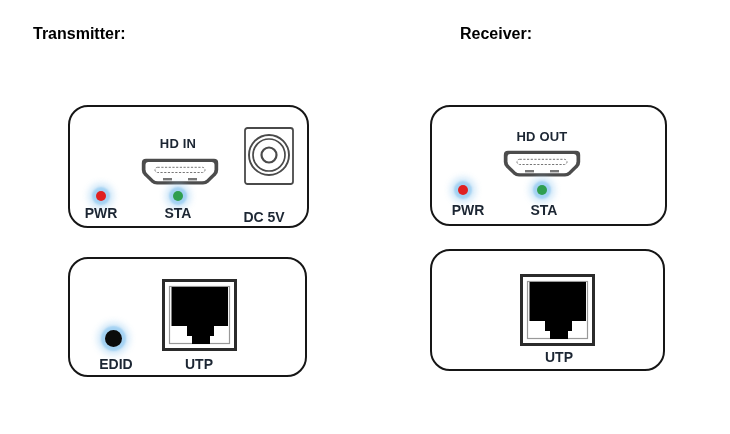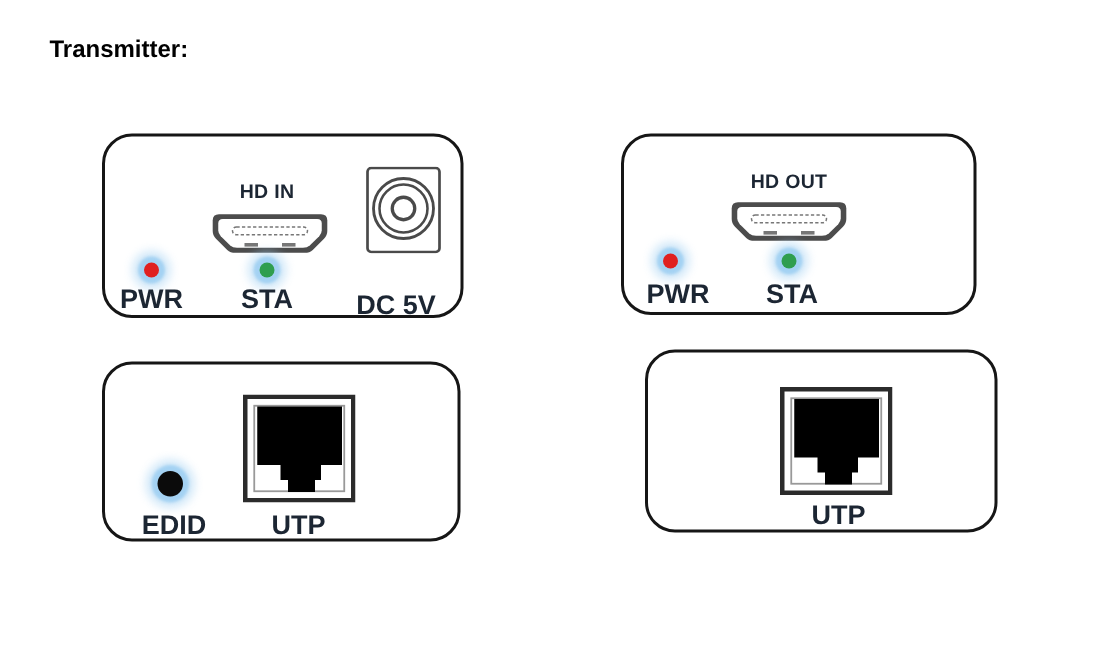--- a/index.html
+++ b/index.html
@@ -1,36 +1,37 @@
 <!DOCTYPE html>
 <html><head>
 <meta charset="utf-8">
 <style>
   html,body{margin:0;padding:0;background:#ffffff;}
   .canvas{position:relative;width:730px;height:434px;background:#ffffff;
           font-family:"Liberation Sans",sans-serif;overflow:hidden;}
   .title{position:absolute;font-size:16px;font-weight:bold;color:#000;white-space:nowrap;}
-  .panel{position:absolute;border:2.5px solid #161616;border-radius:20px;background:#fff;box-sizing:border-box;}
-  .port-label{position:absolute;font-size:18px;font-weight:bold;color:#1c2633;
+  .panel{position:absolute;border:2.5px solid #161616;border-radius:20px;background:#fff;box-sizing:border-box;margin-top:16px;}
+  .port-label{position:absolute;font-size:14px;font-weight:bold;color:#1c2633;
               text-align:center;white-space:nowrap;}
   .hd-label{font-size:13px;letter-spacing:.2px;}
   .led{position:absolute;width:10px;height:10px;border-radius:50%;
        box-shadow:0 0 2px 4px rgba(158,207,242,.9),0 0 6px 8px rgba(158,207,242,.45);}
   .led-red{background:#e02020;}
   .led-green{background:#2f9e4f;}
   .push-btn{position:absolute;width:17px;height:17px;border-radius:50%;background:#0b0b0b;
        box-shadow:0 0 2px 4px rgba(158,207,242,.9),0 0 6px 8px rgba(158,207,242,.45);}
   .abs{position:absolute;}
 </style>
 </head>
 <body>
 
 <div class="canvas">
 
   <div class="title" style="left:33px;top:25px">Transmitter:</div>
+  <div class="title" style="left:460px;top:25px">Receiver:</div>
 
   <div class="panel" style="left:68px;top:89px;width:241px;height:123px">
     <div class="port-label hd-label" style="left:73px;top:29px;width:70px">HD IN</div>
     <svg class="abs" style="left:71px;top:51px" width="78" height="28" viewBox="0 0 78 28">
       <path d="M5 0.8 H73 Q77.2 0.8 77.2 5 V12 Q77.2 15 75 17.2 L67.5 24.6 Q65.5 26.5 62 26.5 H16 Q12.5 26.5 10.5 24.6 L3 17.2 Q0.8 15 0.8 12 V5 Q0.8 0.8 5 0.8 Z" fill="#4c4c4c"></path>
       <path d="M7.5 4 H70.5 Q73.5 4 73.5 7 V11.5 Q73.5 13.8 71.8 15.5 L65.5 21.7 Q63.8 23.2 61 23.2 H17 Q14.2 23.2 12.5 21.7 L6.2 15.5 Q4.5 13.8 4.5 11.5 V7 Q4.5 4 7.5 4 Z" fill="#ffffff"></path>
       <rect x="14" y="9.3" width="50" height="5.2" rx="2.6" fill="#fff" stroke="#777" stroke-width="1" stroke-dasharray="2.2 1.5"></rect>
       <rect x="22" y="20" width="9" height="2.4" fill="#777"></rect>
       <rect x="47" y="20" width="9" height="2.4" fill="#777"></rect>
     </svg>
@@ -51,21 +52,21 @@
     <div class="push-btn" style="left:35px;top:71px"></div>
     <svg class="abs" style="left:92px;top:20px" width="75" height="72" viewBox="0 0 75 72">
       <rect x="1.5" y="1.5" width="72" height="69" fill="#fff" stroke="#2b2b2b" stroke-width="3"></rect>
       <rect x="7.5" y="7.5" width="60" height="57" fill="#fff" stroke="#999" stroke-width="1.2"></rect>
       <path d="M9.5 8 H66 V47 H52 V57 H48 V65 H30 V57 H25 V47 H9.5 Z" fill="#000"></path>
     </svg>
     <div class="port-label" style="left:21px;top:97px;width:50px">EDID</div>
     <div class="port-label" style="left:104px;top:97px;width:50px">UTP</div>
   </div>
 
-  <div class="panel" style="left:414px;top:89px;width:237px;height:121px">
+  <div class="panel" style="left:430px;top:89px;width:237px;height:121px">
     <div class="port-label hd-label" style="left:70px;top:22px;width:80px">HD OUT</div>
     <svg class="abs" style="left:71px;top:43px" width="78" height="28" viewBox="0 0 78 28">
       <path d="M5 0.8 H73 Q77.2 0.8 77.2 5 V12 Q77.2 15 75 17.2 L67.5 24.6 Q65.5 26.5 62 26.5 H16 Q12.5 26.5 10.5 24.6 L3 17.2 Q0.8 15 0.8 12 V5 Q0.8 0.8 5 0.8 Z" fill="#4c4c4c"></path>
       <path d="M7.5 4 H70.5 Q73.5 4 73.5 7 V11.5 Q73.5 13.8 71.8 15.5 L65.5 21.7 Q63.8 23.2 61 23.2 H17 Q14.2 23.2 12.5 21.7 L6.2 15.5 Q4.5 13.8 4.5 11.5 V7 Q4.5 4 7.5 4 Z" fill="#ffffff"></path>
       <rect x="14" y="9.3" width="50" height="5.2" rx="2.6" fill="#fff" stroke="#777" stroke-width="1" stroke-dasharray="2.2 1.5"></rect>
       <rect x="22" y="20" width="9" height="2.4" fill="#777"></rect>
       <rect x="47" y="20" width="9" height="2.4" fill="#777"></rect>
     </svg>
     <div class="led led-red" style="left:26px;top:78px"></div>
     <div class="led led-green" style="left:105px;top:78px"></div>

